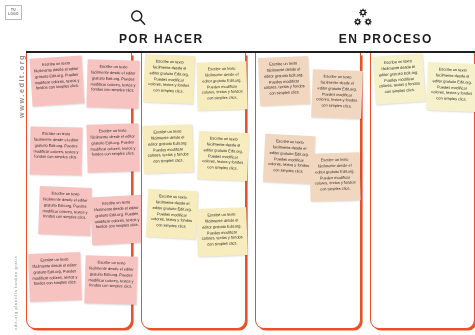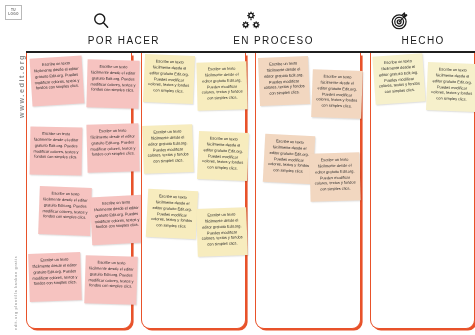--- a/index.html
+++ b/index.html
@@ -78,22 +78,22 @@
     padding-bottom: 6px;
     position: relative;
   }
   .head-icon {
     width: 22px; height: 22px;
     display: flex; align-items: center; justify-content: center;
     margin-bottom: 3px;
   }
   .head-icon svg { display: block; }
   .col-title {
-    font-size: 10px;
-    font-weight: normal;
+    font-size: 12px;
+    font-weight: bold;
     letter-spacing: 1.4px;
     color: #1b1b1b;
     text-transform: uppercase;
     white-space: nowrap;
     padding-left: 46px;
   }
 
   
   #head-rule {
     position: absolute;
@@ -177,32 +177,20 @@
           <circle cx="5.6" cy="16.5" r="2.3"></circle>
           <path d="M5.6 12.9v0.9 M5.6 19.2v0.9 M2 16.5h0.9 M8.3 16.5h0.9 M3.1 14l0.6 0.6 M7.5 18.4l0.6 0.6 M8.1 14l-0.6 0.6 M3.7 18.4l-0.6 0.6"></path>
           <circle cx="18.2" cy="16.5" r="2.3"></circle>
           <path d="M18.2 12.9v0.9 M18.2 19.2v0.9 M14.6 16.5h0.9 M20.9 16.5h0.9 M15.7 14l0.6 0.6 M20.1 18.4l0.6 0.6 M20.7 14l-0.6 0.6 M16.3 18.4l-0.6 0.6"></path>
         </svg>
       </div>
       <div class="col-title">EN PROCESO</div>
     </div>
 
 
-    <div class="col-head">
-      <div class="head-icon">
-        <svg width="20" height="20" viewBox="0 0 24 24" fill="none" stroke="#1b1b1b" stroke-width="1.5" stroke-linecap="round" stroke-linejoin="round">
-          <circle cx="11" cy="13" r="8.3"></circle>
-          <circle cx="11" cy="13" r="5.3"></circle>
-          <circle cx="11" cy="13" r="2.3"></circle>
-          <path d="M11 13L19.4 4.3"></path>
-          <path d="M17.3 2.2l0.4 2.4 2.4 0.4-2.5 2.3-0.3-2.4-2.4-0.3z"></path>
-        </svg>
-      </div>
-      <div class="col-title">HECHO</div>
-    </div>
 
   </div>
 
   <div id="head-rule"></div>
 
   <div id="cols">
       <div class="column">
         <div class="notes">
           <div class="note pink" style="left: 4px; top: 4px; width: 52px; height: 48px; transform: rotate(-3.5deg);"><span>Escribe un texto fácilmente desde el editor gratuito Edit.org. Puedes modificar colores, textos y fondos con simples clics.</span></div>
           <div class="note pink" style="left: 60px; top: 7px; width: 52px; height: 48px; transform: rotate(1.5deg);"><span>Escribe un texto fácilmente desde el editor gratuito Edit.org. Puedes modificar colores, textos y fondos con simples clics.</span></div>

